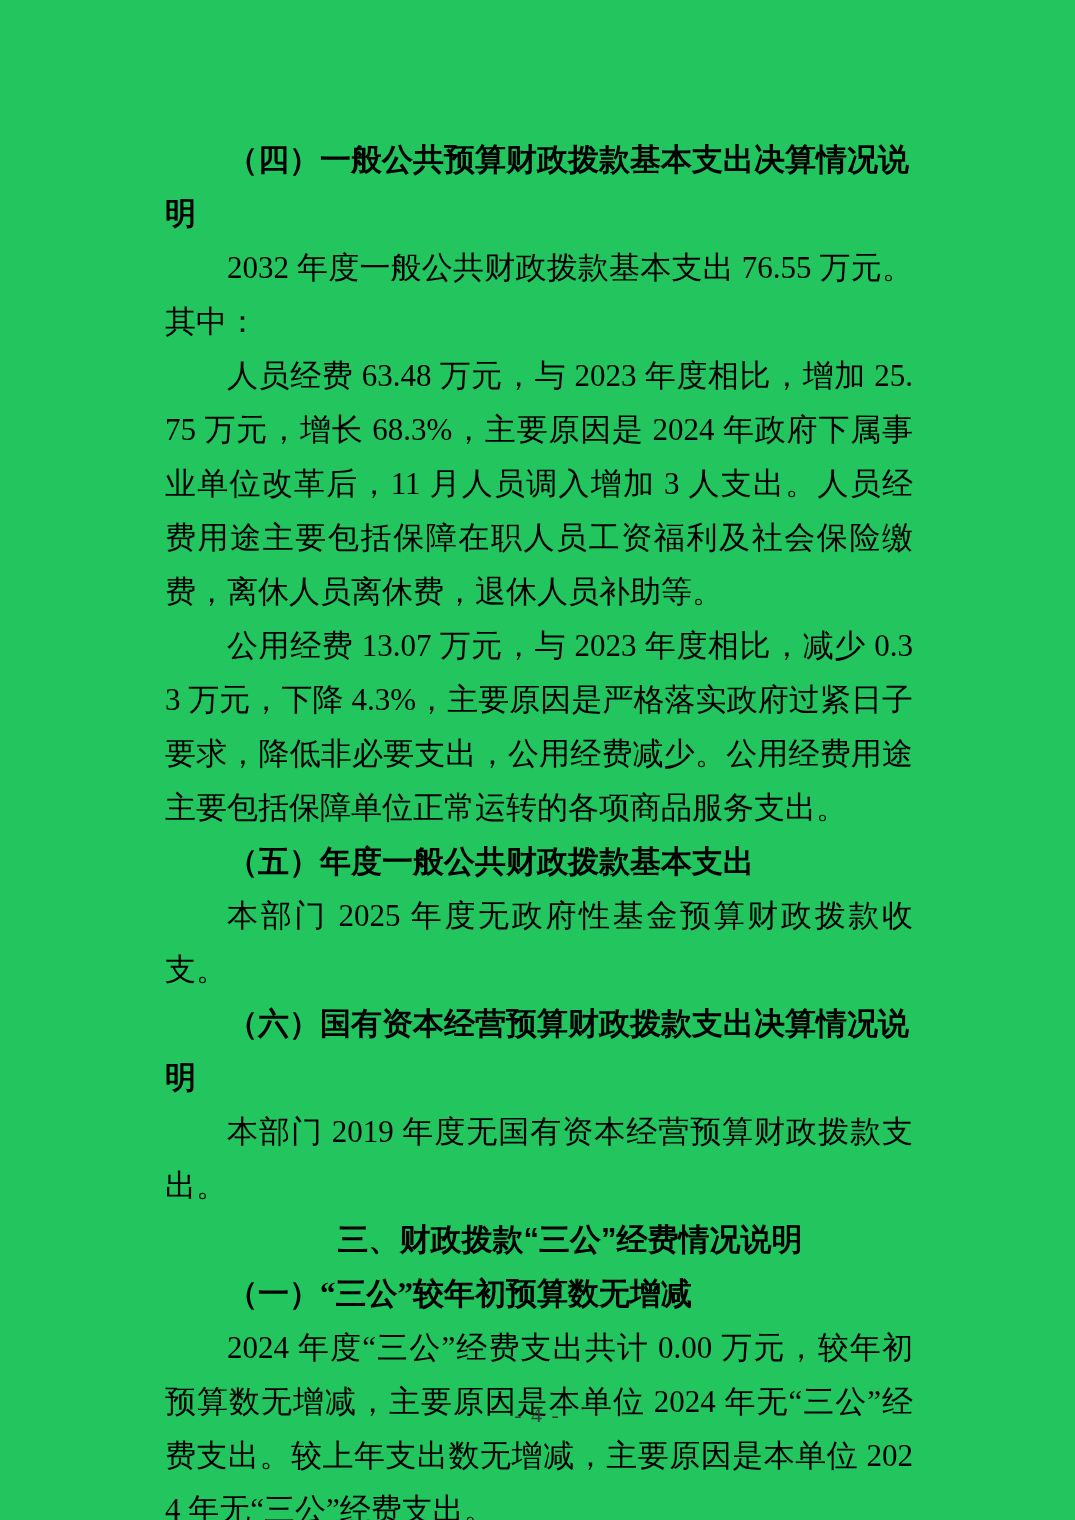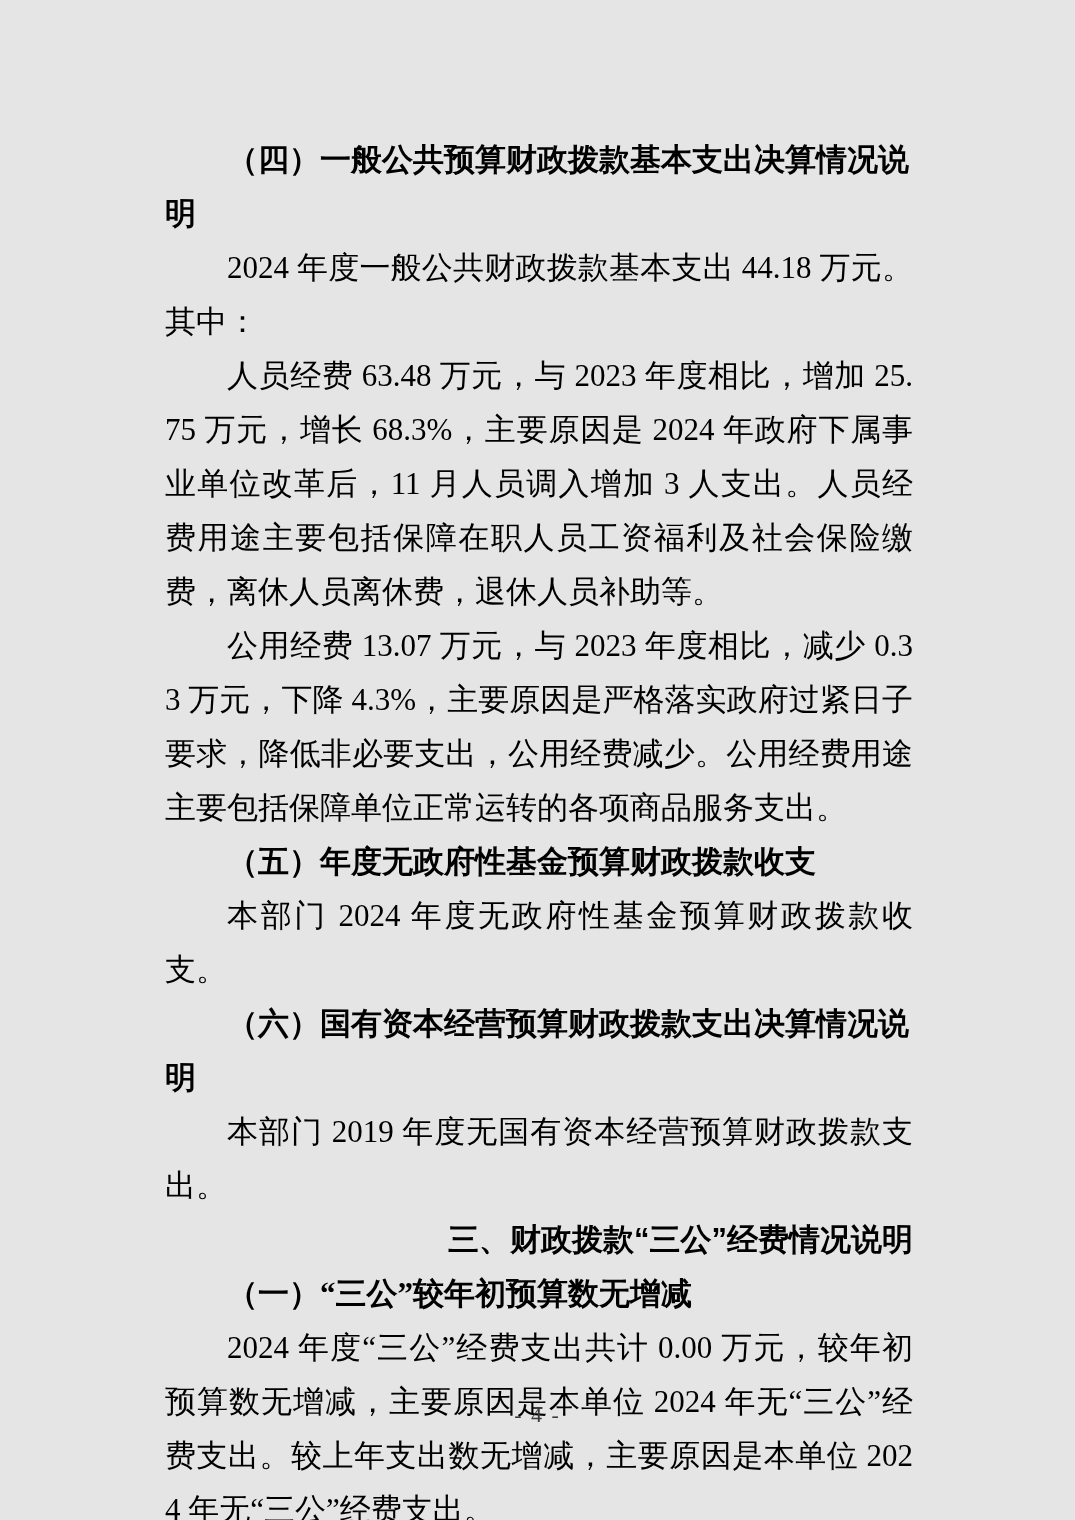--- a/index.html
+++ b/index.html
@@ -4,21 +4,21 @@
 <style>
   html, body {
     margin: 0;
     padding: 0;
     background: #ffffff;
   }
   .page {
     position: relative;
     width: 1075px;
     height: 1520px;
-    background: #e5e5e5;
+    background: #22c55e;
     color: #000000;
     font-family: "Liberation Serif", "DejaVu Serif", serif;
     overflow: hidden;
   }
   .content {
     position: absolute;
     left: 165px;
     top: 133px;
     width: 748px;
   }
@@ -28,21 +28,21 @@
     font-size: 31px;
     line-height: 54px;
     text-align: justify;
     text-justify: inter-ideograph;
     word-break: break-all;
     text-indent: 2em;
   }
   .block.h1 {
     font-family: "Liberation Sans", "DejaVu Sans", sans-serif;
     font-weight: 700;
-    text-align: right;
+    text-align: center;
   }
   .block.h2 {
     font-weight: 700;
     text-align: left;
   }
   .footer {
     position: absolute;
     left: 0;
     top: 1400px;
     width: 100%;
@@ -52,25 +52,25 @@
     color: #3a3a3a;
     letter-spacing: 2px;
   }
 </style>
 </head>
 <body>
 
 <div class="page">
   <div class="content">
     <p class="block h2">（四）一般公共预算财政拨款基本支出决算情况说明</p>
-    <p class="block para">2024 年度一般公共财政拨款基本支出 44.18 万元。其中：</p>
+    <p class="block para">2032 年度一般公共财政拨款基本支出 76.55 万元。其中：</p>
     <p class="block para">人员经费 63.48 万元，与 2023 年度相比，增加 25.75 万元，增长 68.3%，主要原因是 2024 年政府下属事业单位改革后，11 月人员调入增加 3 人支出。人员经费用途主要包括保障在职人员工资福利及社会保险缴费，离休人员离休费，退休人员补助等。</p>
     <p class="block para">公用经费 13.07 万元，与 2023 年度相比，减少 0.33 万元，下降 4.3%，主要原因是严格落实政府过紧日子要求，降低非必要支出，公用经费减少。公用经费用途主要包括保障单位正常运转的各项商品服务支出。</p>
-    <p class="block h2">（五）年度无政府性基金预算财政拨款收支</p>
-    <p class="block para">本部门 2024 年度无政府性基金预算财政拨款收支。</p>
+    <p class="block h2">（五）年度一般公共财政拨款基本支出</p>
+    <p class="block para">本部门 2025 年度无政府性基金预算财政拨款收支。</p>
     <p class="block h2">（六）国有资本经营预算财政拨款支出决算情况说明</p>
     <p class="block para">本部门 2019 年度无国有资本经营预算财政拨款支出。</p>
     <p class="block h1">三、财政拨款“三公”经费情况说明</p>
     <p class="block h2">（一）“三公”较年初预算数无增减</p>
     <p class="block para">2024 年度“三公”经费支出共计 0.00 万元，较年初预算数无增减，主要原因是本单位 2024 年无“三公”经费支出。较上年支出数无增减，主要原因是本单位 2024 年无“三公”经费支出。</p>
   </div>
   <div class="footer">- 4 -</div>
 </div>
 
 </body></html>

